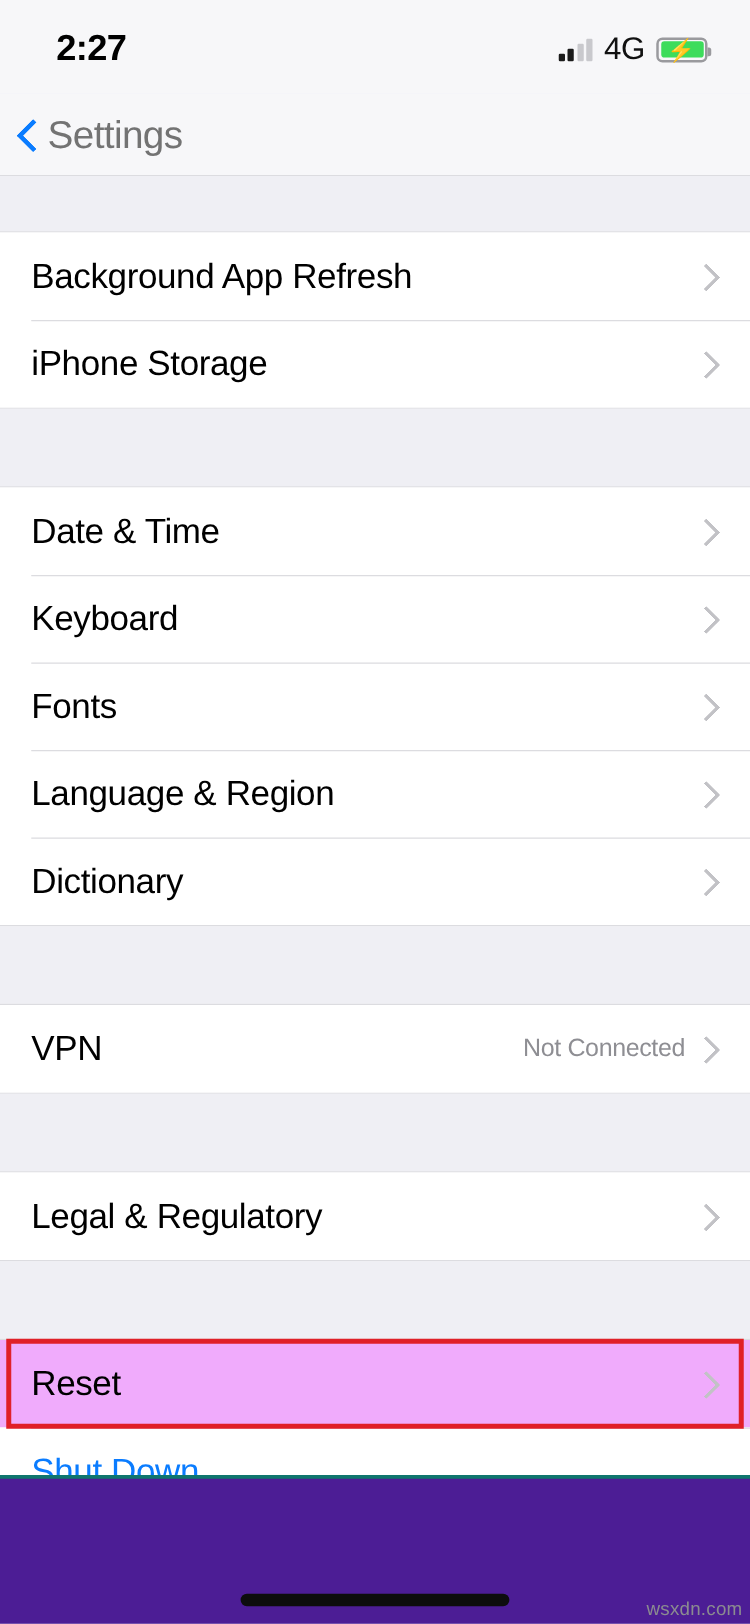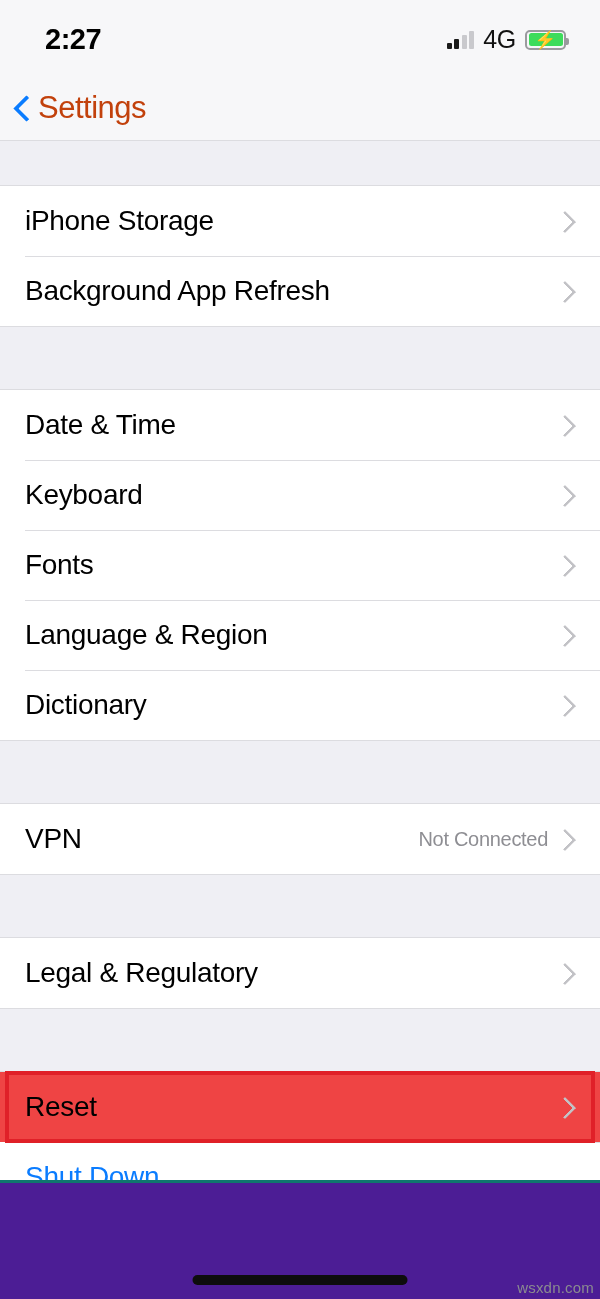--- a/index.html
+++ b/index.html
@@ -143,21 +143,21 @@
     top: 5px;
     width: 15px;
     height: 15px;
     border-left: 4.5px solid #0a7cff;
     border-bottom: 4.5px solid #0a7cff;
     transform: rotate(45deg);
     border-radius: 1px;
   }
   .back-label {
     font-size: 31px;
-    color: #c2410c;
+    color: #737373;
     letter-spacing: -0.5px;
   }
   .nav-title {
     position: absolute;
     left: 0;
     right: 0;
     text-align: center;
     font-size: 29px;
     font-weight: bold;
     color: #000;
@@ -228,21 +228,21 @@
     width: 13px;
     height: 13px;
     border-top: 3.5px solid #c2c2c6;
     border-right: 3.5px solid #c2c2c6;
     transform: rotate(45deg);
     border-radius: 1px;
   }
 
   
   .row.highlighted {
-    background: #ef4444;
+    background: #f0abfc;
   }
   .row.highlighted::before { display: none; }
 
   
   .annotation-box {
     position: absolute;
     border: 4px solid #e02028;
     box-sizing: border-box;
     pointer-events: none;
     z-index: 5;
@@ -304,25 +304,25 @@
       <span class="back-label">Settings</span>
     </div>
   </div>
 
   <div class="content">
 
     <div class="gap" style="height:44px"></div>
 
     <div class="group">
       <div class="row">
+        <span class="row-label">Background App Refresh</span>
+        <span class="chev"></span>
+      </div>
+      <div class="row">
         <span class="row-label">iPhone Storage</span>
-        <span class="chev"></span>
-      </div>
-      <div class="row">
-        <span class="row-label">Background App Refresh</span>
         <span class="chev"></span>
       </div>
     </div>
 
     <div class="gap" style="height:62px"></div>
 
     <div class="group">
       <div class="row">
         <span class="row-label">Date &amp; Time</span>
         <span class="chev"></span>

